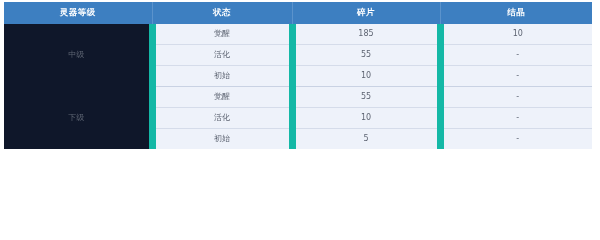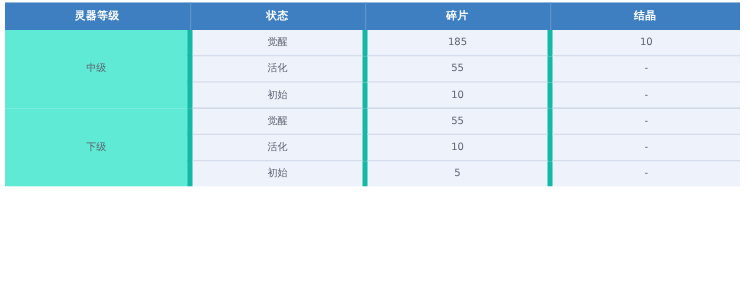--- a/index.html
+++ b/index.html
@@ -50,29 +50,29 @@
   }
   thead th:last-child { border-right: none; }
 
   tbody td {
     font-size: 8px;
     color: #5d6472;
     text-align: center;
     vertical-align: middle;
     height: 20px;
     background: #eef2fa;
-    border-right: 4px solid #14b8a6;
+    border-right: 7px solid #14b8a6;
     border-bottom: 1px solid #d5dcea;
     padding: 0;
     line-height: 20px;
   }
   tbody td:last-child { border-right: none; }
 
   tbody td.grade-cell {
-    background: #5eead4;
+    background: #0f172a;
     border-bottom: none;
     font-size: 8px;
     color: #5d6472;
   }
 
   tbody tr.block-end td {
     border-bottom: 1px solid #c9d2e3;
   }
   tbody tr.last-row td {
     border-bottom: none;

